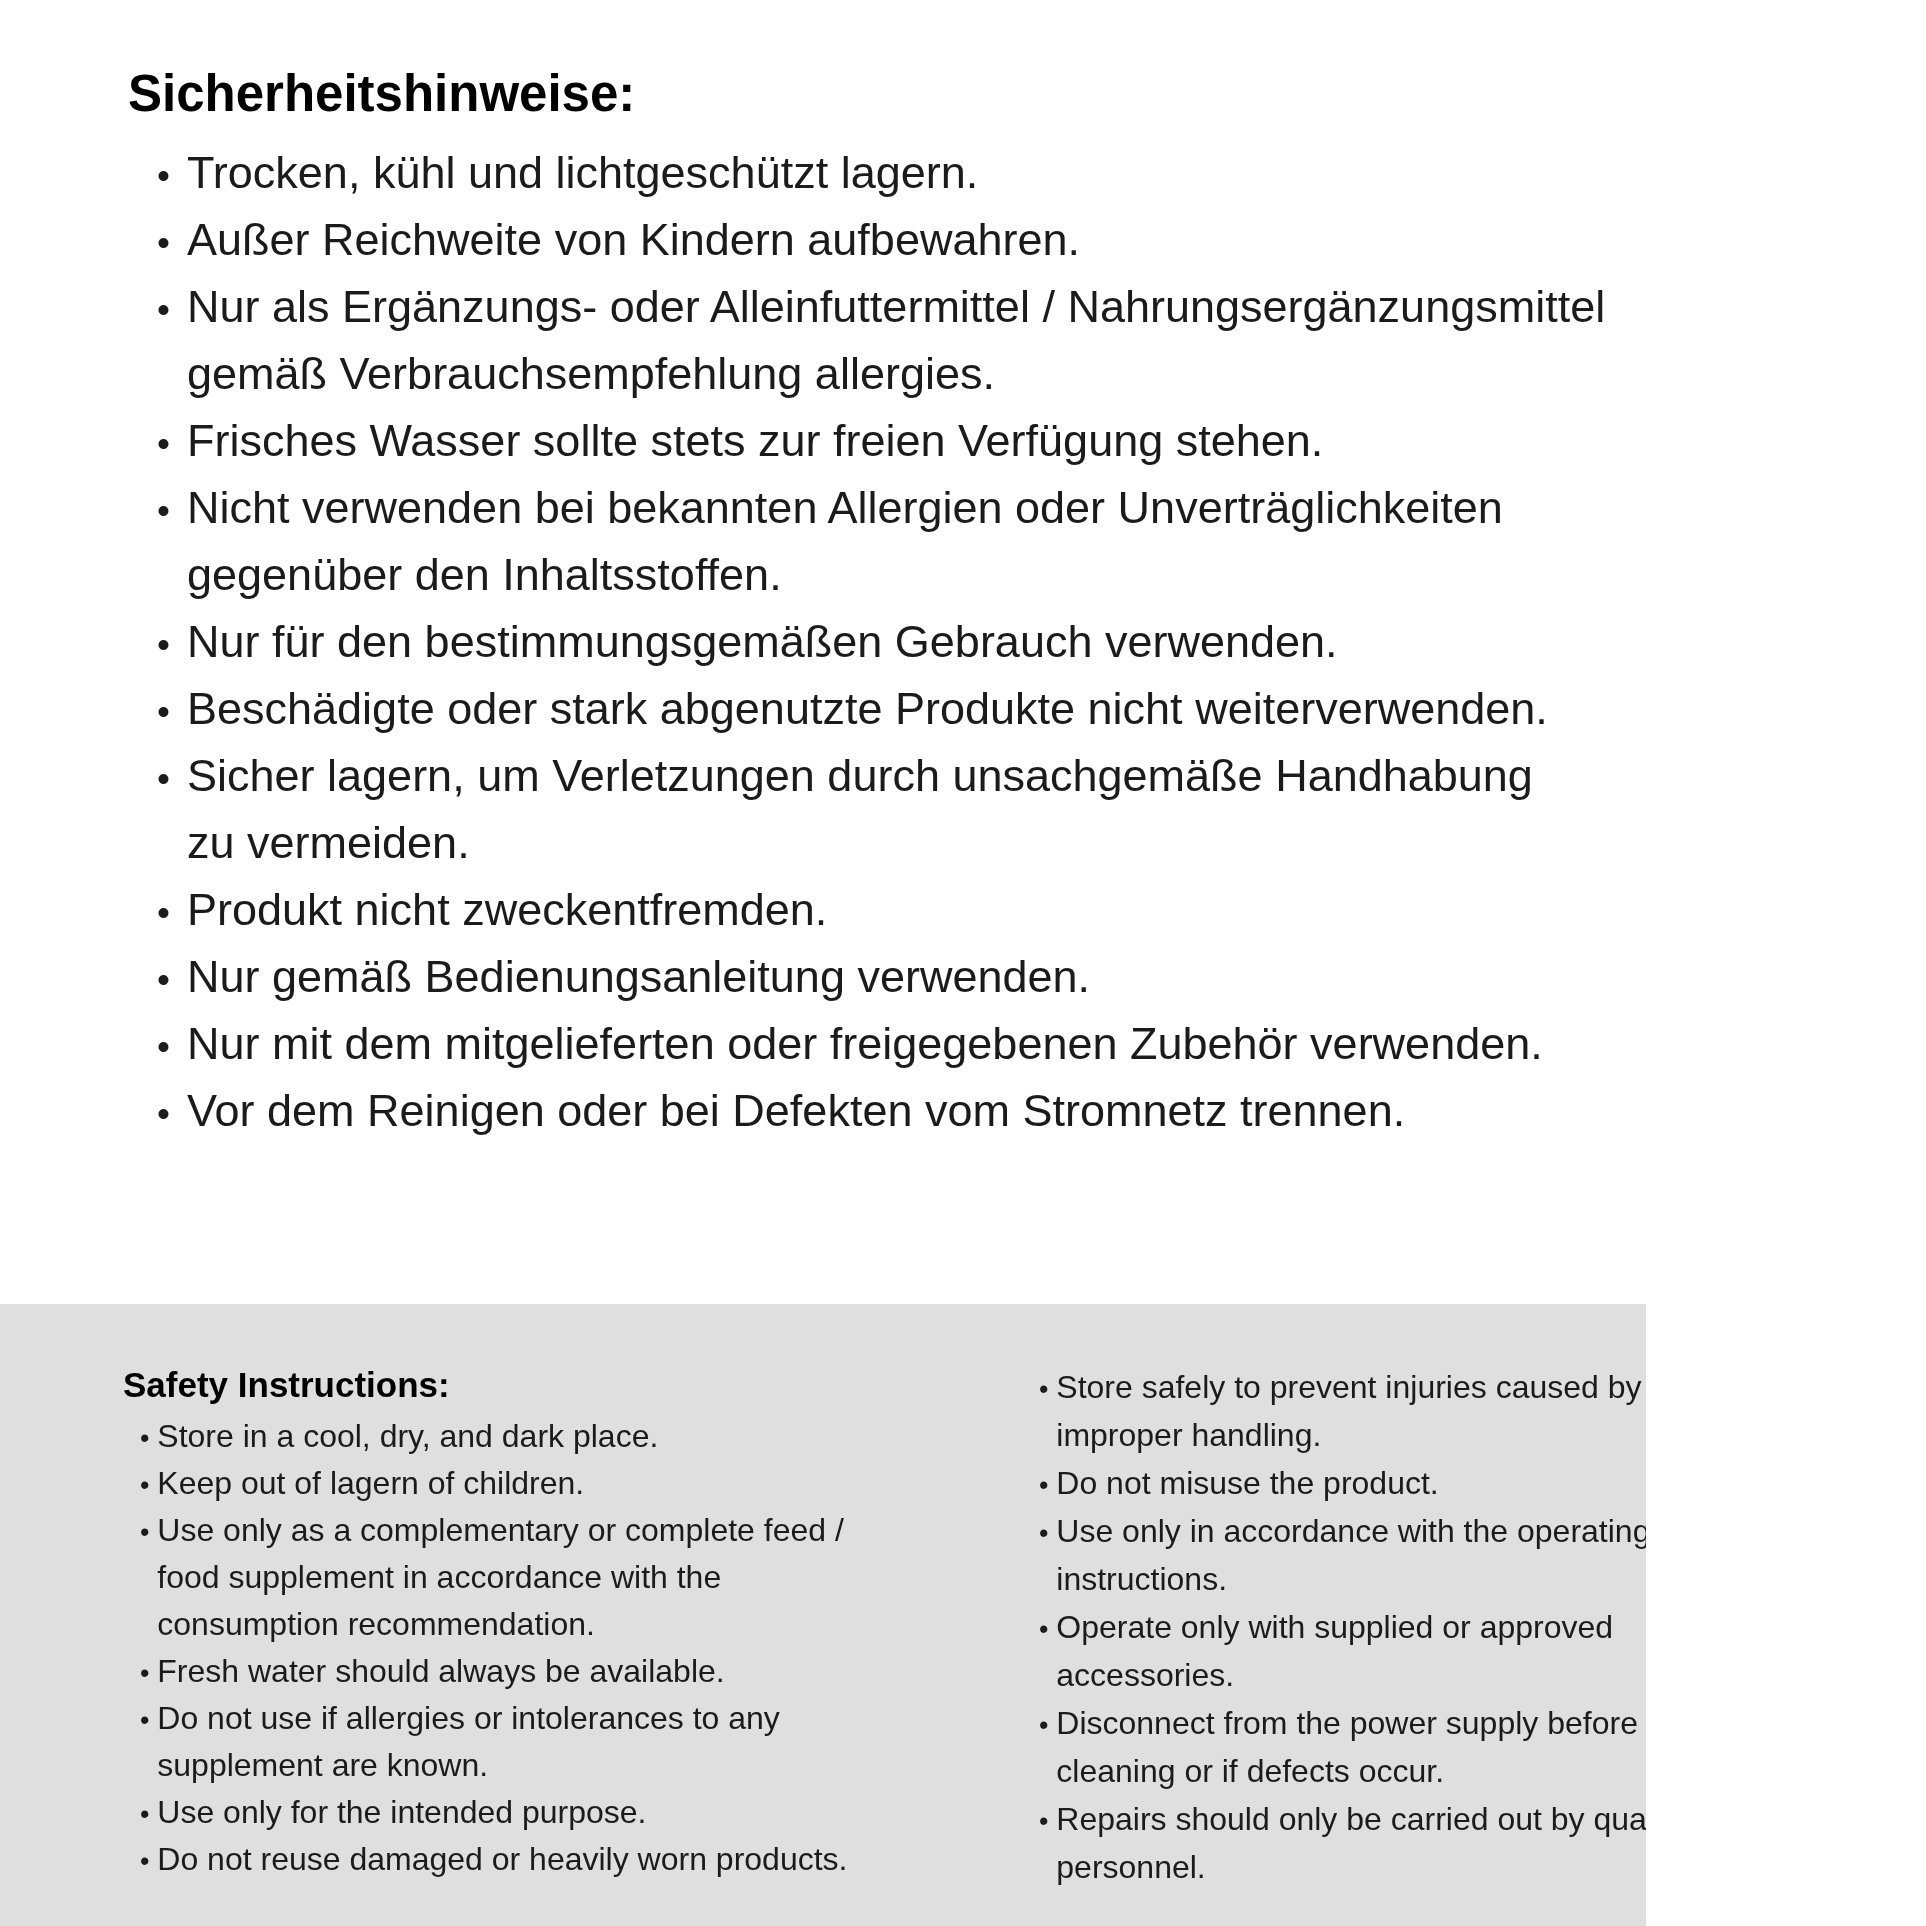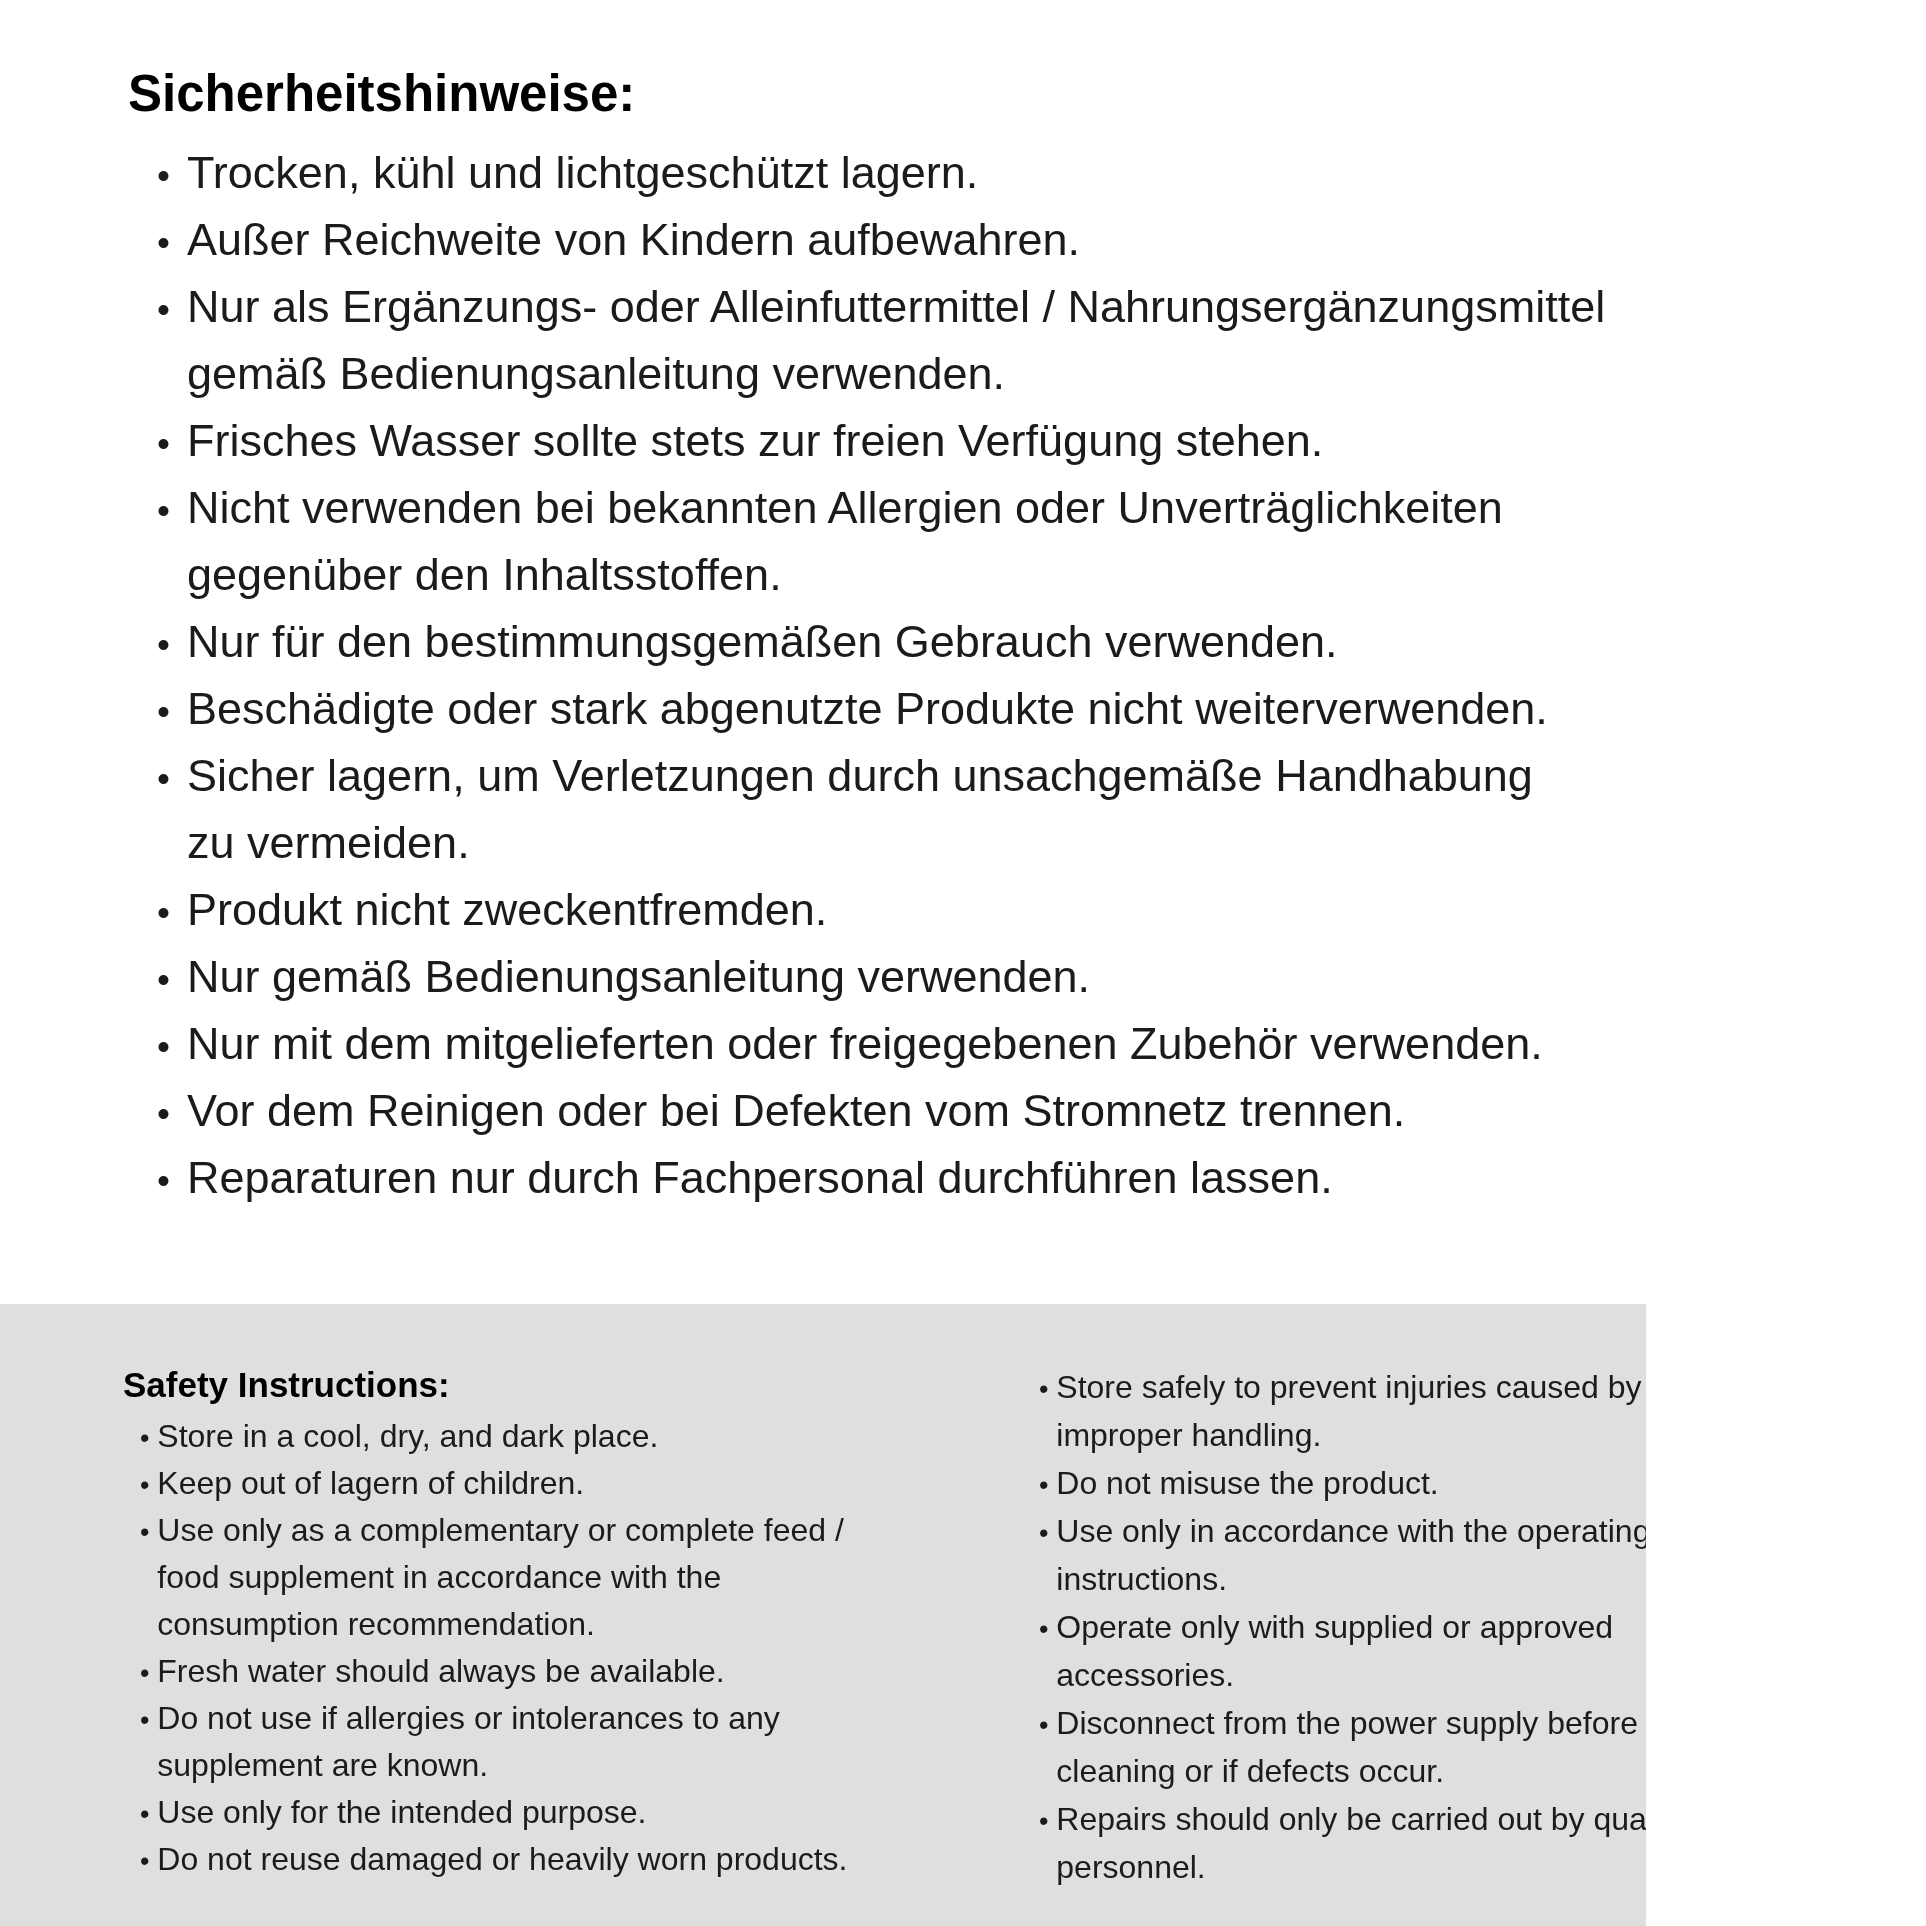--- a/index.html
+++ b/index.html
@@ -96,33 +96,32 @@
 
 <div class="page">
 
   <section>
     <h1 class="de-title">Sicherheitshinweise:</h1>
 
     <div class="de-list">
       <div class="ln"><span class="b">•</span><span class="t">Trocken, kühl und lichtgeschützt lagern.</span></div>
       <div class="ln"><span class="b">•</span><span class="t">Außer Reichweite von Kindern aufbewahren.</span></div>
       <div class="ln"><span class="b">•</span><span class="t">Nur als Ergänzungs- oder Alleinfuttermittel / Nahrungsergänzungsmittel</span></div>
-      <div class="ln cont"><span class="b">•</span><span class="t">gemäß Bedienungsanleitung verwenden.</span></div>
+      <div class="ln cont"><span class="b">•</span><span class="t">gemäß Verbrauchsempfehlung allergies.</span></div>
       <div class="ln"><span class="b">•</span><span class="t">Frisches Wasser sollte stets zur freien Verfügung stehen.</span></div>
       <div class="ln"><span class="b">•</span><span class="t">Nicht verwenden bei bekannten Allergien oder Unverträglichkeiten</span></div>
       <div class="ln cont"><span class="b">•</span><span class="t">gegenüber den Inhaltsstoffen.</span></div>
       <div class="ln"><span class="b">•</span><span class="t">Nur für den bestimmungsgemäßen Gebrauch verwenden.</span></div>
       <div class="ln"><span class="b">•</span><span class="t">Beschädigte oder stark abgenutzte Produkte nicht weiterverwenden.</span></div>
       <div class="ln"><span class="b">•</span><span class="t">Sicher lagern, um Verletzungen durch unsachgemäße Handhabung</span></div>
       <div class="ln cont"><span class="b">•</span><span class="t">zu vermeiden.</span></div>
       <div class="ln"><span class="b">•</span><span class="t">Produkt nicht zweckentfremden.</span></div>
       <div class="ln"><span class="b">•</span><span class="t">Nur gemäß Bedienungsanleitung verwenden.</span></div>
       <div class="ln"><span class="b">•</span><span class="t">Nur mit dem mitgelieferten oder freigegebenen Zubehör verwenden.</span></div>
       <div class="ln"><span class="b">•</span><span class="t">Vor dem Reinigen oder bei Defekten vom Stromnetz trennen.</span></div>
-      <div class="ln"><span class="b">•</span><span class="t">Reparaturen nur durch Fachpersonal durchführen lassen.</span></div>
     </div>
   </section>
 
   <section class="en-panel">
     <h2 class="en-title">Safety Instructions:</h2>
 
     <div class="en-list en-left">
       <div class="ln"><span class="b">•</span><span class="t">Store in a cool, dry, and dark place.</span></div>
       <div class="ln"><span class="b">•</span><span class="t">Keep out of lagern of children.</span></div>
       <div class="ln"><span class="b">•</span><span class="t">Use only as a complementary or complete feed /</span></div>

